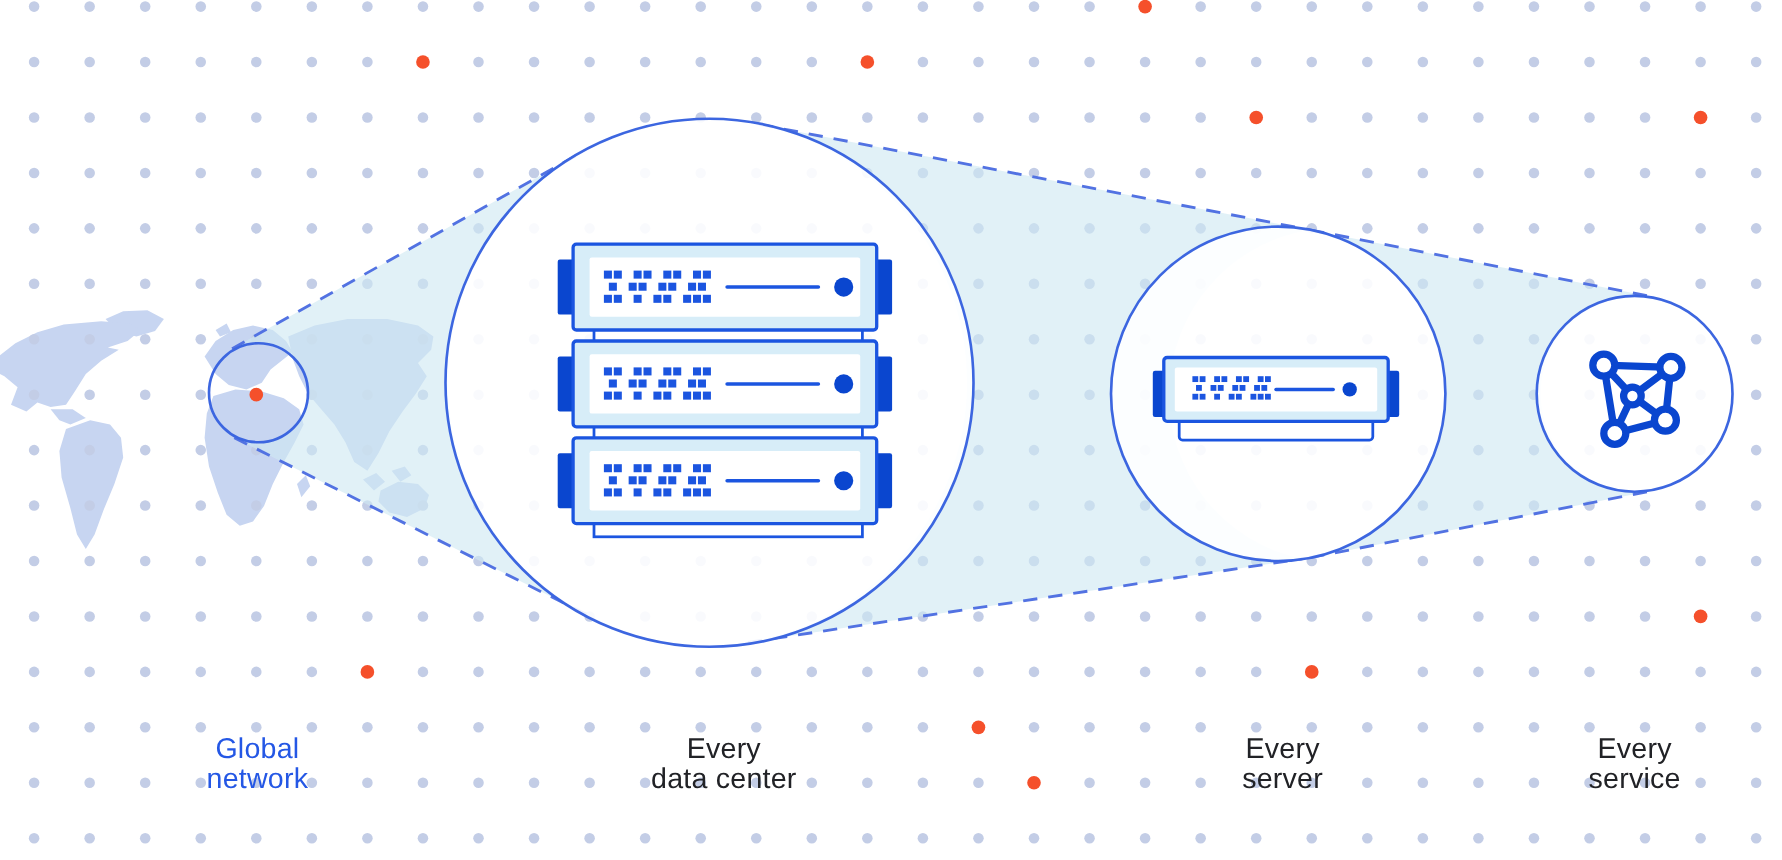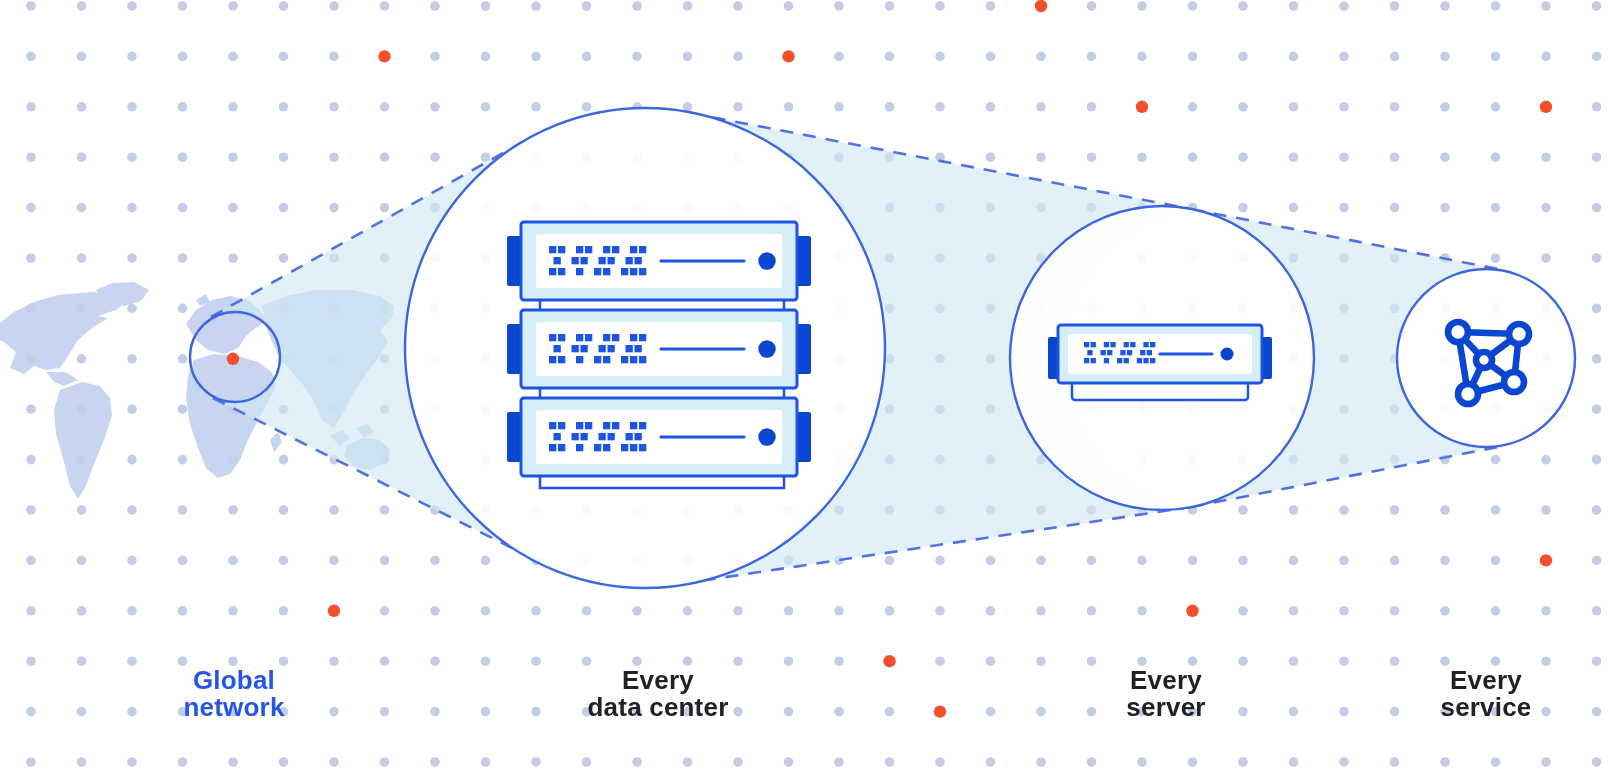--- a/index.html
+++ b/index.html
@@ -1,20 +1,20 @@
 <!DOCTYPE html>
 <html style="--accent: #2457e5; --label-dark: #212226; --circle-stroke: #3c66e0; --dash-blue: #5272e2; --line-blue: #1b55e0; --deep-blue: #0a46cf; --panel-blue: #d7edf8; --cone-fill: #cfe9f2; --map-fill: #c7d5f1;"><head>
 <meta charset="utf-8">
 <style>
   html,body{margin:0;padding:0;background:#ffffff;}
   #canvas{position:relative;width:1620px;height:782px;overflow:hidden;background:#fff;
           font-family:"Liberation Sans", sans-serif;}
   #scene{position:absolute;left:0;top:0;}
   .caption{position:absolute;transform:translateX(-50%);text-align:center;
-           white-space:pre-line;font-weight:700;font-size:26px;line-height:27px;
+           white-space:pre-line;font-weight:400;font-size:26px;line-height:27px;
            color:var(--label-dark);letter-spacing:.2px;}
   .caption.accent{color:var(--accent);}
   
   .map-land{fill:var(--map-fill);}
   .cone{fill:var(--cone-fill);opacity:.62;}
   .ring{fill:none;stroke:var(--circle-stroke);stroke-width:2.4;}
   .lens{fill:rgba(255,255,255,.9);stroke:var(--circle-stroke);stroke-width:2.4;}
   .dash{stroke:var(--dash-blue);stroke-width:2.6;fill:none;stroke-dasharray:13 10;}
   .bracket{fill:var(--deep-blue);}
   .srv-body{fill:var(--panel-blue);stroke:var(--line-blue);stroke-width:3;}

